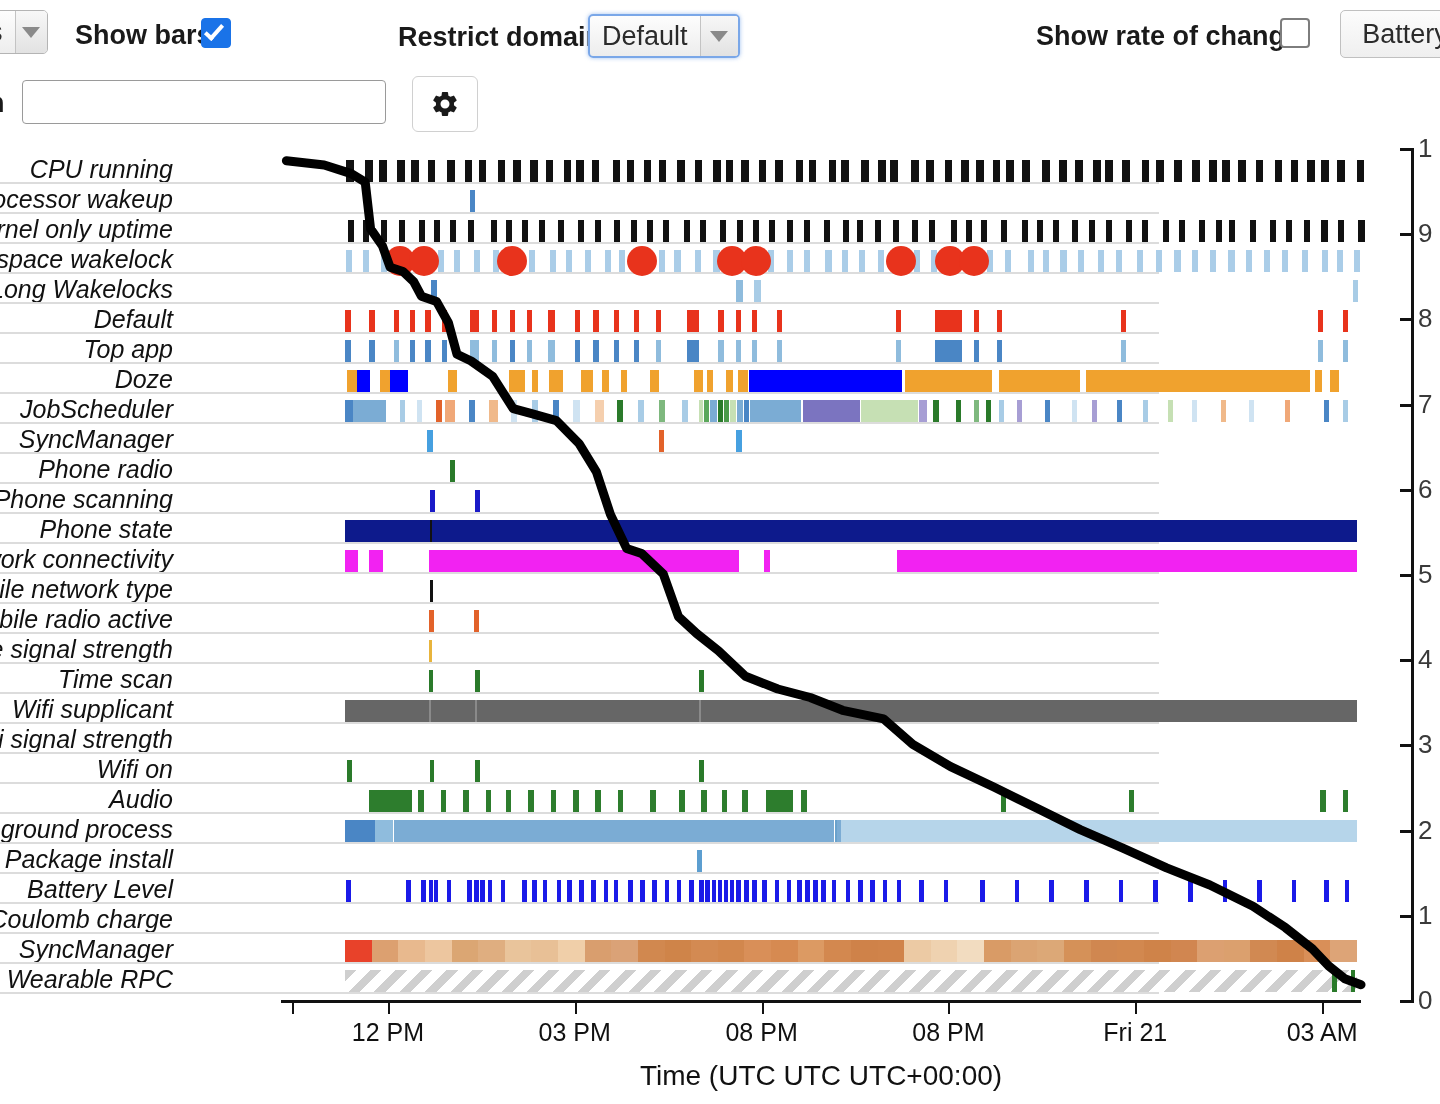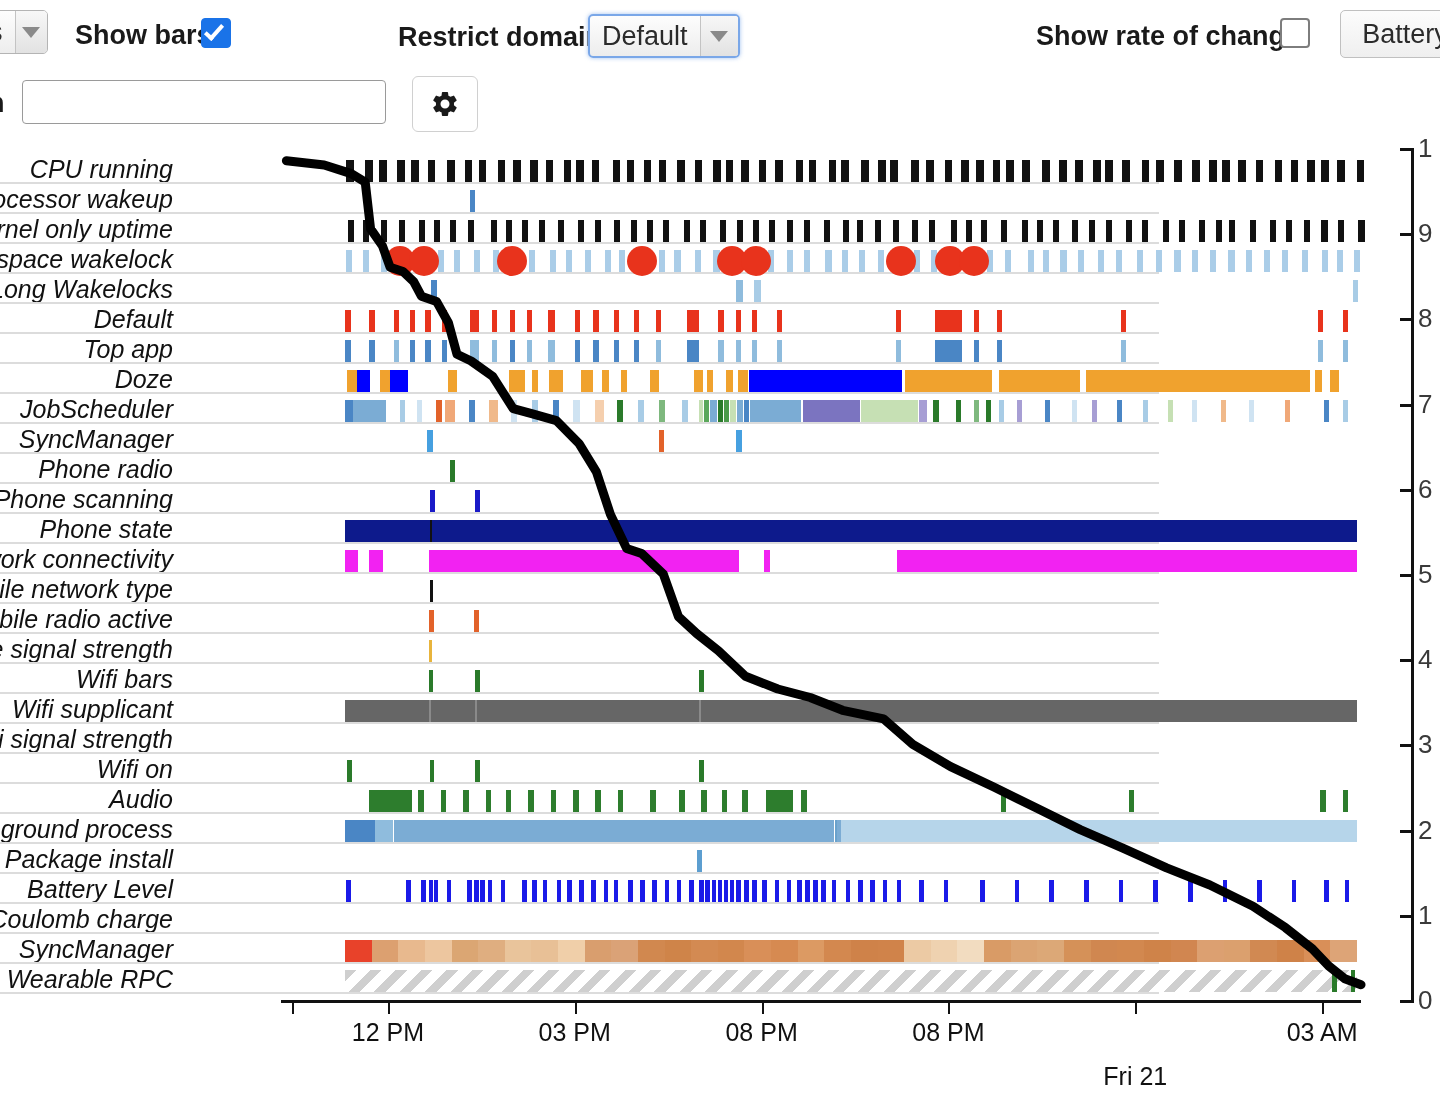--- a/index.html
+++ b/index.html
@@ -557,21 +557,21 @@
         <div class="gridline" style="top: 484px;"></div>
         <div class="track" style="top: 462px;">
           <div class="seg" style="left: 85.512px; width: 5.09px; background: rgb(226, 98, 42);"></div>
           <div class="seg" style="left: 131.322px; width: 5.09px; background: rgb(226, 98, 42);"></div>
         </div>
         <div class="row-label" style="top: 489px;">Mobile signal strength</div>
         <div class="gridline" style="top: 514px;"></div>
         <div class="track" style="top: 492px;">
           <div class="seg" style="left: 85.512px; width: 3.054px; background: rgb(232, 180, 60);"></div>
         </div>
-        <div class="row-label" style="top: 519px;">Wifi bars</div>
+        <div class="row-label" style="top: 519px;">Time scan</div>
         <div class="gridline" style="top: 544px;"></div>
         <div class="track" style="top: 522px;">
           <div class="seg" style="left: 85.512px; width: 4.581px; background: rgb(42, 122, 42);"></div>
           <div class="seg" style="left: 132.34px; width: 4.581px; background: rgb(42, 122, 42);"></div>
           <div class="seg" style="left: 356.3px; width: 5.09px; background: rgb(42, 122, 42);"></div>
         </div>
         <div class="row-label" style="top: 549px;">Wifi supplicant</div>
         <div class="gridline" style="top: 574px;"></div>
         <div class="track" style="top: 552px;">
           <div class="seg" style="left: 2.036px; width: 1011.89px; background: rgb(102, 102, 102);"></div>
@@ -761,21 +761,21 @@
     <div id="xticks">
         <div class="xtick" style="left: 387.92px;"></div>
         <div class="xtlabel" style="left: 387.92px;">12 PM</div>
         <div class="xtick" style="left: 574.76px;"></div>
         <div class="xtlabel" style="left: 574.76px;">03 PM</div>
         <div class="xtick" style="left: 761.6px;"></div>
         <div class="xtlabel" style="left: 761.6px;">08 PM</div>
         <div class="xtick" style="left: 948.44px;"></div>
         <div class="xtlabel" style="left: 948.44px;">08 PM</div>
         <div class="xtick" style="left: 1135.28px;"></div>
-        <div class="xtlabel" style="left: 1135.28px; margin-top: 44px;">Fri 21</div>
+        <div class="xtlabel" style="left: 1135.28px;">Fri 21</div>
         <div class="xtick" style="left: 1322.12px;"></div>
         <div class="xtlabel" style="left: 1322.12px;">03 AM</div>
         <div class="xtick" style="left: 292px;"></div>
       </div>
     <div id="yticks">
         <div class="ytick" style="top: 8px;"></div>
         <div class="ytlabel" style="top: 8px;">1</div>
         <div class="ytick" style="top: 93.2px;"></div>
         <div class="ytlabel" style="top: 93.2px;">9</div>
         <div class="ytick" style="top: 178.4px;"></div>
@@ -791,15 +791,16 @@
         <div class="ytick" style="top: 604.4px;"></div>
         <div class="ytlabel" style="top: 604.4px;">3</div>
         <div class="ytick" style="top: 689.6px;"></div>
         <div class="ytlabel" style="top: 689.6px;">2</div>
         <div class="ytick" style="top: 774.8px;"></div>
         <div class="ytlabel" style="top: 774.8px;">1</div>
         <div class="ytick" style="top: 860px;"></div>
         <div class="ytlabel" style="top: 860px;">0</div>
       </div>
 
+    <div class="xaxis-title">Time (UTC UTC UTC+00:00)</div>
   </div>
 
 </div>
 
 </body></html>

